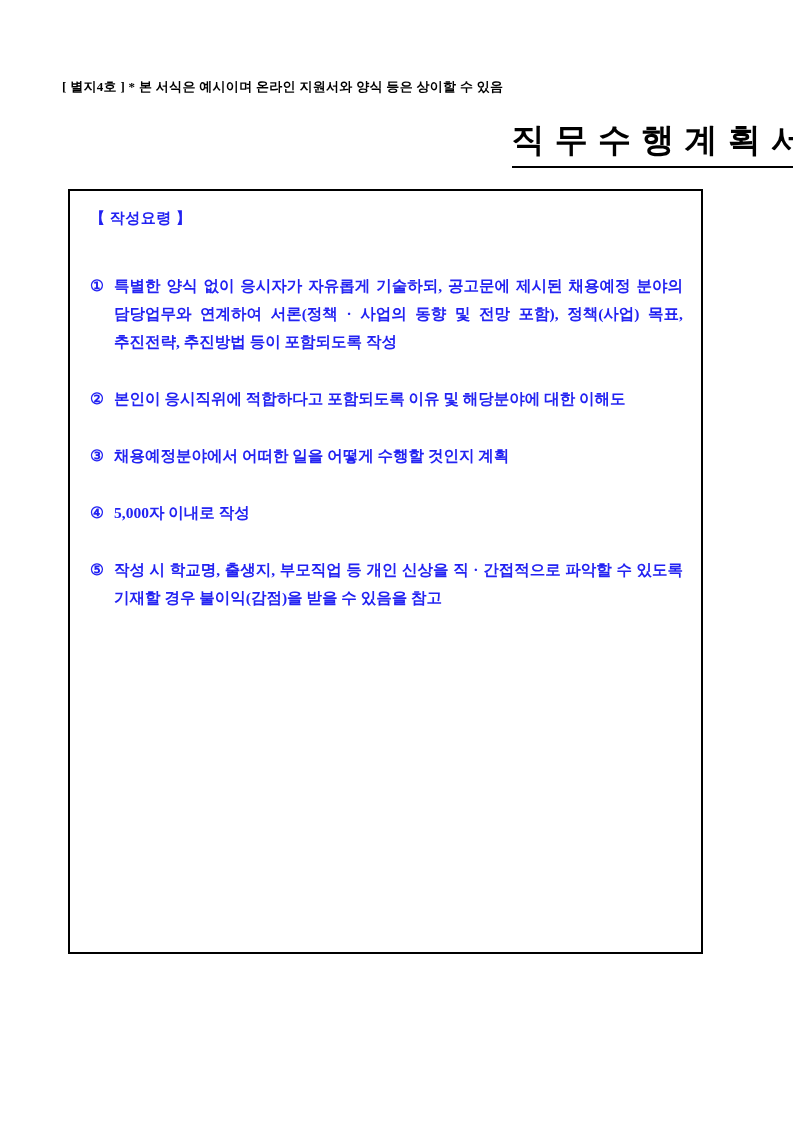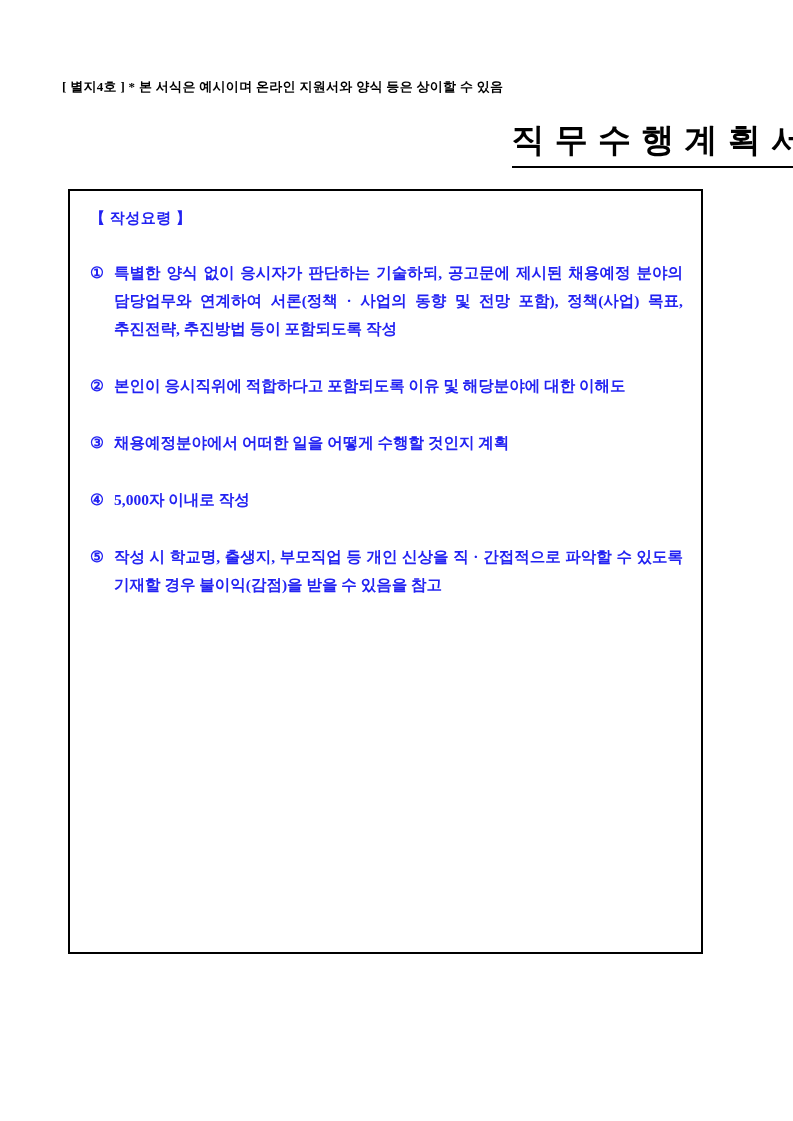--- a/index.html
+++ b/index.html
@@ -50,21 +50,21 @@
     height: 765px;
     box-sizing: border-box;
     border: 2px solid #000000;
     padding: 18px 18px 0 20px;
     color: var(--text-blue, #2222f2);
   }
   .box-heading {
     font-size: 15px;
     font-weight: 600;
     letter-spacing: 0.5px;
-    margin-bottom: 31px;
+    margin-bottom: 44px;
   }
   .item {
     display: flex;
     align-items: flex-start;
     margin-bottom: 29px;
     font-size: 15.5px;
     line-height: 28px;
     font-weight: 600;
   }
   .item-number {
@@ -85,21 +85,21 @@
 
   <div class="title-wrap">
     <span class="title-text">직 무 수 행 계 획 서</span>
   </div>
 
   <div class="guideline-box">
     <div class="box-heading">【 작성요령 】</div>
     <div class="items" id="items-container">
   <div class="item">
     <span class="item-number">①</span>
-    <span class="item-text">특별한 양식 없이 응시자가 판단하는 기술하되, 공고문에 제시된 채용예정 분야의 담당업무와 연계하여 서론(정책 · 사업의 동향 및 전망 포함), 정책(사업) 목표, 추진전략, 추진방법 등이 포함되도록 작성</span>
+    <span class="item-text">특별한 양식 없이 응시자가 자유롭게 기술하되, 공고문에 제시된 채용예정 분야의 담당업무와 연계하여 서론(정책 · 사업의 동향 및 전망 포함), 정책(사업) 목표, 추진전략, 추진방법 등이 포함되도록 작성</span>
   </div>
 
   <div class="item">
     <span class="item-number">②</span>
     <span class="item-text">본인이 응시직위에 적합하다고 포함되도록 이유 및 해당분야에 대한 이해도</span>
   </div>
 
   <div class="item">
     <span class="item-number">③</span>
     <span class="item-text">채용예정분야에서 어떠한 일을 어떻게 수행할 것인지 계획</span>

